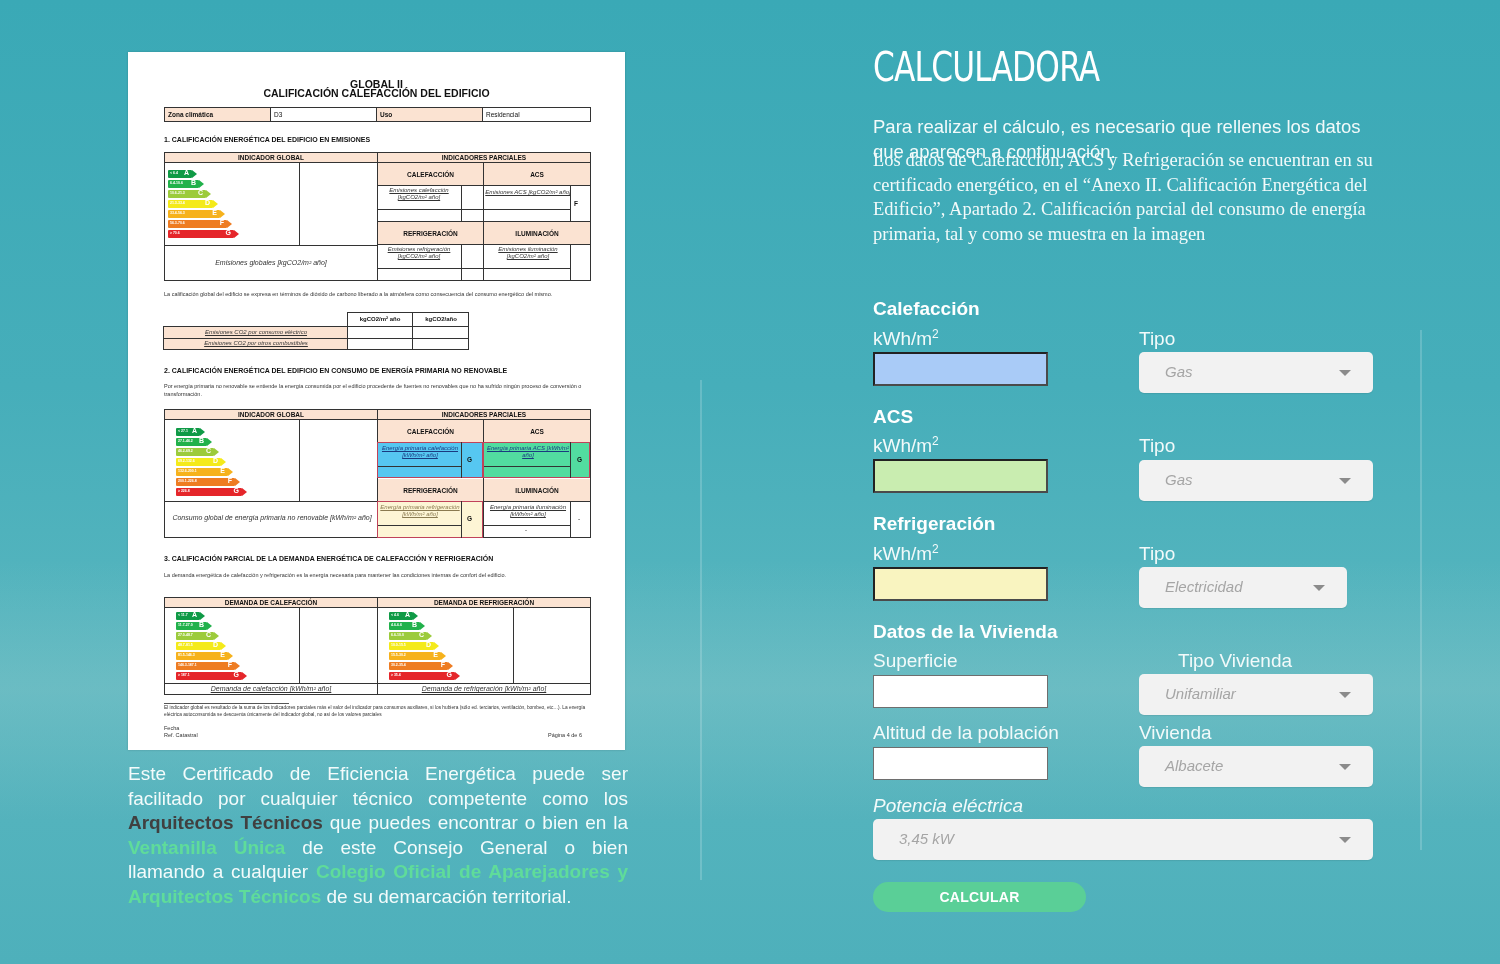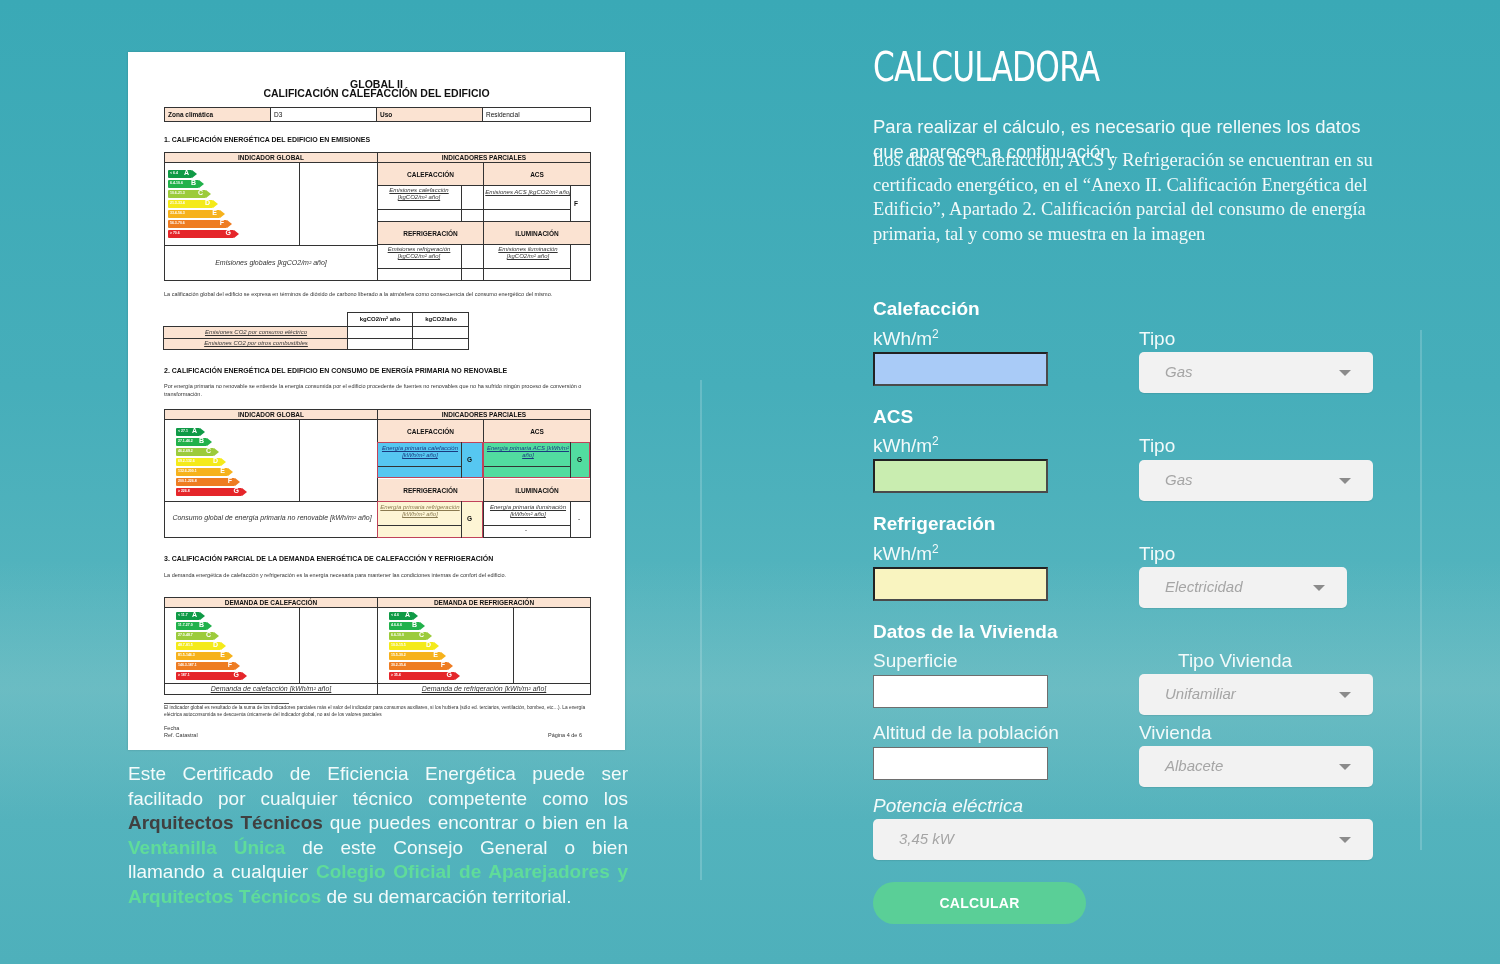--- a/index.html
+++ b/index.html
@@ -75,21 +75,21 @@
     box-shadow: 0 1px 1px rgba(0,0,0,0.08);
   }
   .select .val {
     position: absolute; left: 26px; top: 11px; font-size: 15px; font-style: italic; color: #a5a5a5;
   }
   .select .chev {
     position: absolute; right: 22px; top: 18px; width: 0; height: 0;
     border-left: 6px solid transparent; border-right: 6px solid transparent; border-top: 6px solid #8b8b8b;
   }
   .btn-calc {
-    position: absolute; left: 873px; top: 882px; width: 213px; height: 42px;
+    position: absolute; left: 873px; top: 882px; width: 213px; height: 30px;
     background: #5acf97; border-radius: 22px; color: #fff; font-weight: bold; font-size: 14px;
     display: flex; align-items: center; justify-content: center; letter-spacing: 0.3px;
     border: none;
   }
 </style>
 </head>
 <body>
 
 <div class="bg-haze"></div>
 <div class="turbine" style="left:700px;top:380px;height:500px;"></div>

